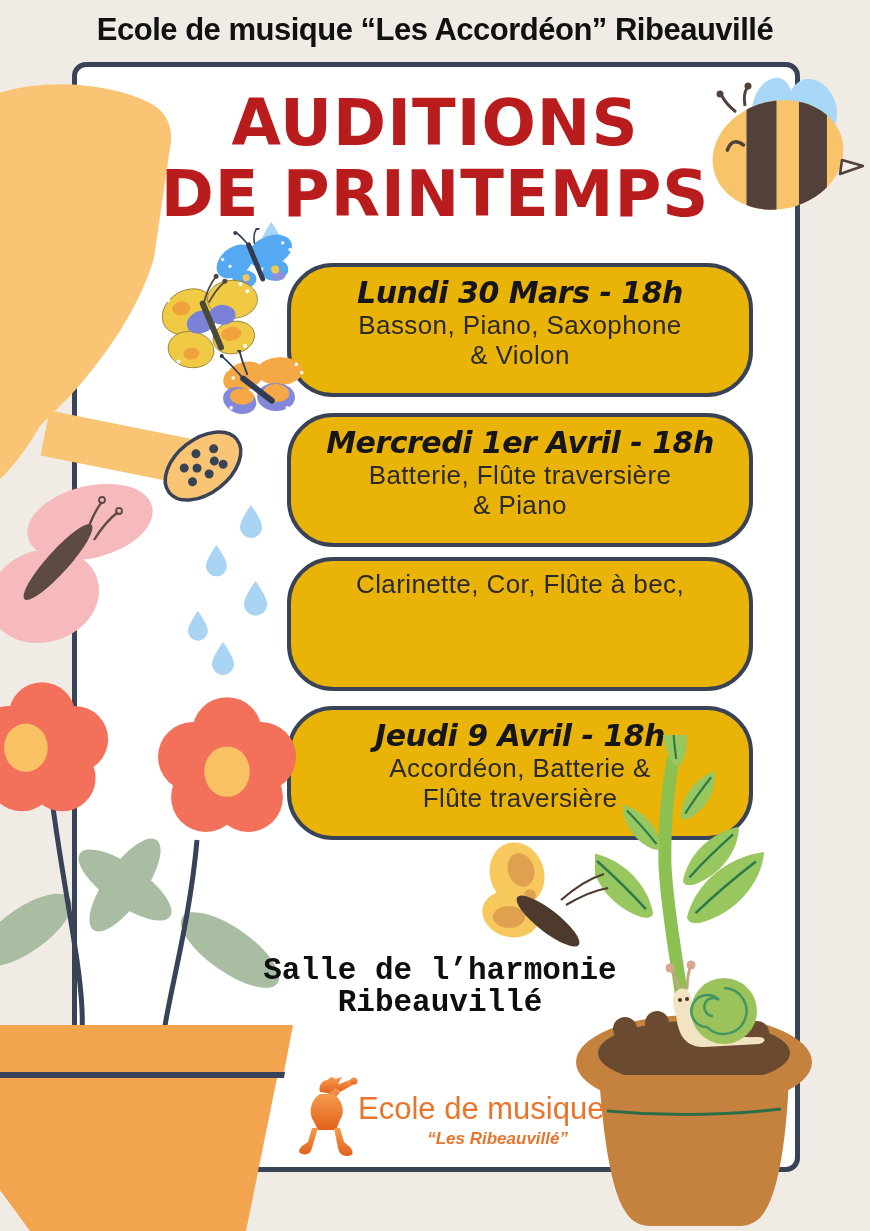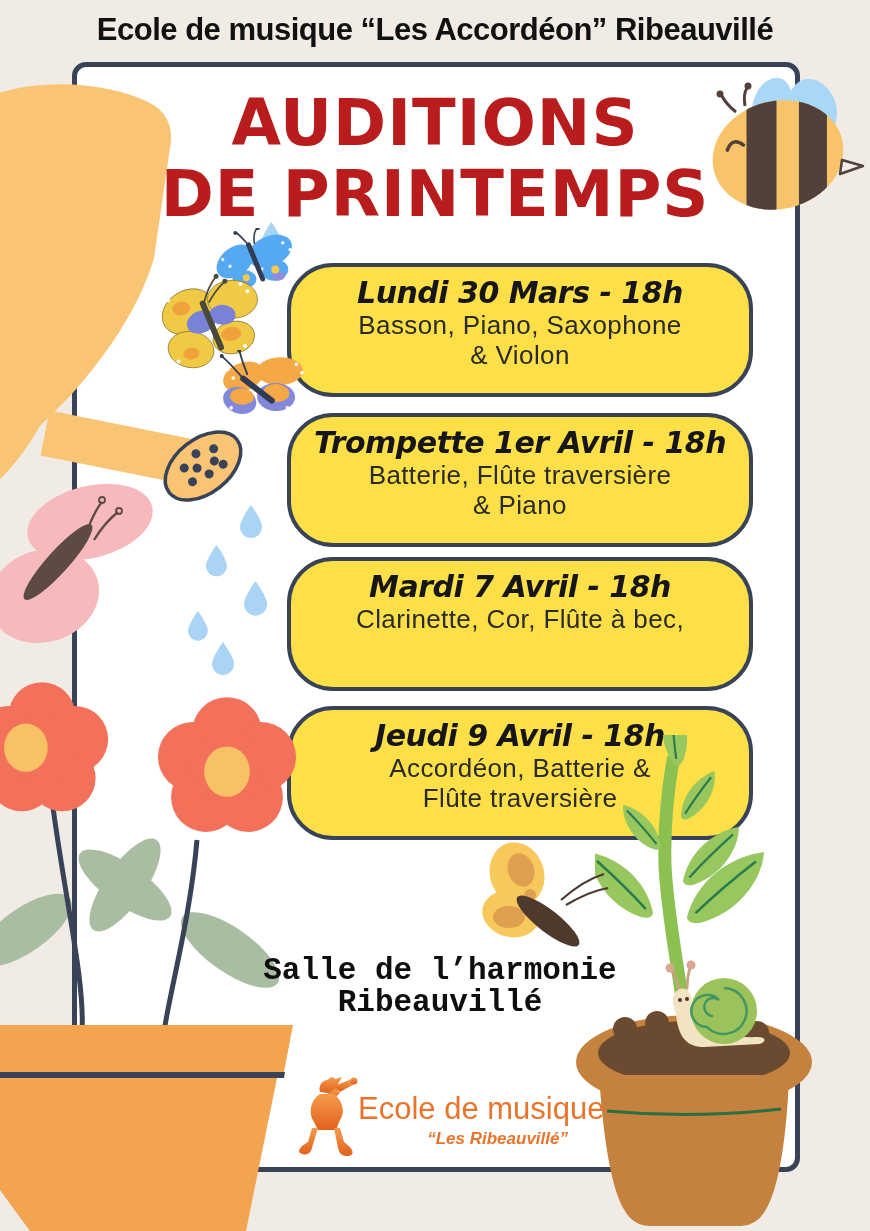--- a/index.html
+++ b/index.html
@@ -6,21 +6,21 @@
   .canvas{position:relative;width:870px;height:1231px;background:#f0ebe4;overflow:hidden;
           font-family:"Liberation Sans",sans-serif;}
   .card{position:absolute;left:72px;top:62px;width:718px;height:1100px;background:#ffffff;
         border:5px solid #384357;border-radius:14px;z-index:1;}
   .deco{position:absolute;z-index:2;}
   .txt{position:absolute;z-index:3;}
   .school-header{left:0;top:12px;width:870px;text-align:center;font-size:31px;font-weight:700;
         color:#111111;letter-spacing:-0.5px;}
   .title{left:80px;top:88px;width:710px;text-align:center;color:#b91c1c;
         font-family:"DejaVu Sans",sans-serif;font-weight:700;font-size:64px;line-height:71px;letter-spacing:1px;}
-  .session{position:absolute;left:287px;width:458px;height:118px;background:#fde047;
+  .session{position:absolute;left:287px;width:458px;height:118px;background:#eab308;
         border:4px solid #384357;border-radius:46px;z-index:1;display:flex;flex-direction:column;
         align-items:center;justify-content:flex-start;padding-top:8px;}
   .s1{top:263px;} .s2{top:413px;} .s3{top:557px;} .s4{top:706px;}
   .session .date{font-family:"DejaVu Sans",sans-serif;font-style:italic;font-weight:700;
         font-size:30px;color:#15151a;white-space:nowrap;letter-spacing:-0.5px;}
   .session .instr{font-size:26px;color:#2a2a2a;line-height:30px;text-align:center;letter-spacing:0.4px;}
   .venue{left:80px;top:955px;width:720px;text-align:center;font-size:31px;font-weight:700;
         color:#0e0e0e;line-height:32px;font-family:Liberation Mono, monospace;}
   .logo-name{left:358px;top:1091px;font-size:31px;color:#e8752b;}
   .logo-sub{left:300px;top:1129px;width:268px;text-align:right;font-size:17px;font-weight:700;
@@ -291,27 +291,26 @@
     <div>DE PRINTEMPS</div>
   </div>
 
   <div class="session s1">
     <div class="date">Lundi 30 Mars - 18h</div>
     <div class="instr">Basson, Piano, Saxophone</div>
     <div class="instr">&amp; Violon</div>
   </div>
 
   <div class="session s2">
-    <div class="date">Trompette 1er Avril - 18h</div>
+    <div class="date">Mercredi 1er Avril - 18h</div>
     <div class="instr">Batterie, Flûte traversière</div>
     <div class="instr">&amp; Piano</div>
   </div>
 
   <div class="session s3">
-    <div class="date">Mardi 7 Avril - 18h</div>
     <div class="instr">Clarinette, Cor, Flûte à bec,</div>
   </div>
 
   <div class="session s4">
     <div class="date">Jeudi 9 Avril - 18h</div>
     <div class="instr">Accordéon, Batterie &amp;</div>
     <div class="instr">Flûte traversière</div>
   </div>
 
   <div class="txt venue">

